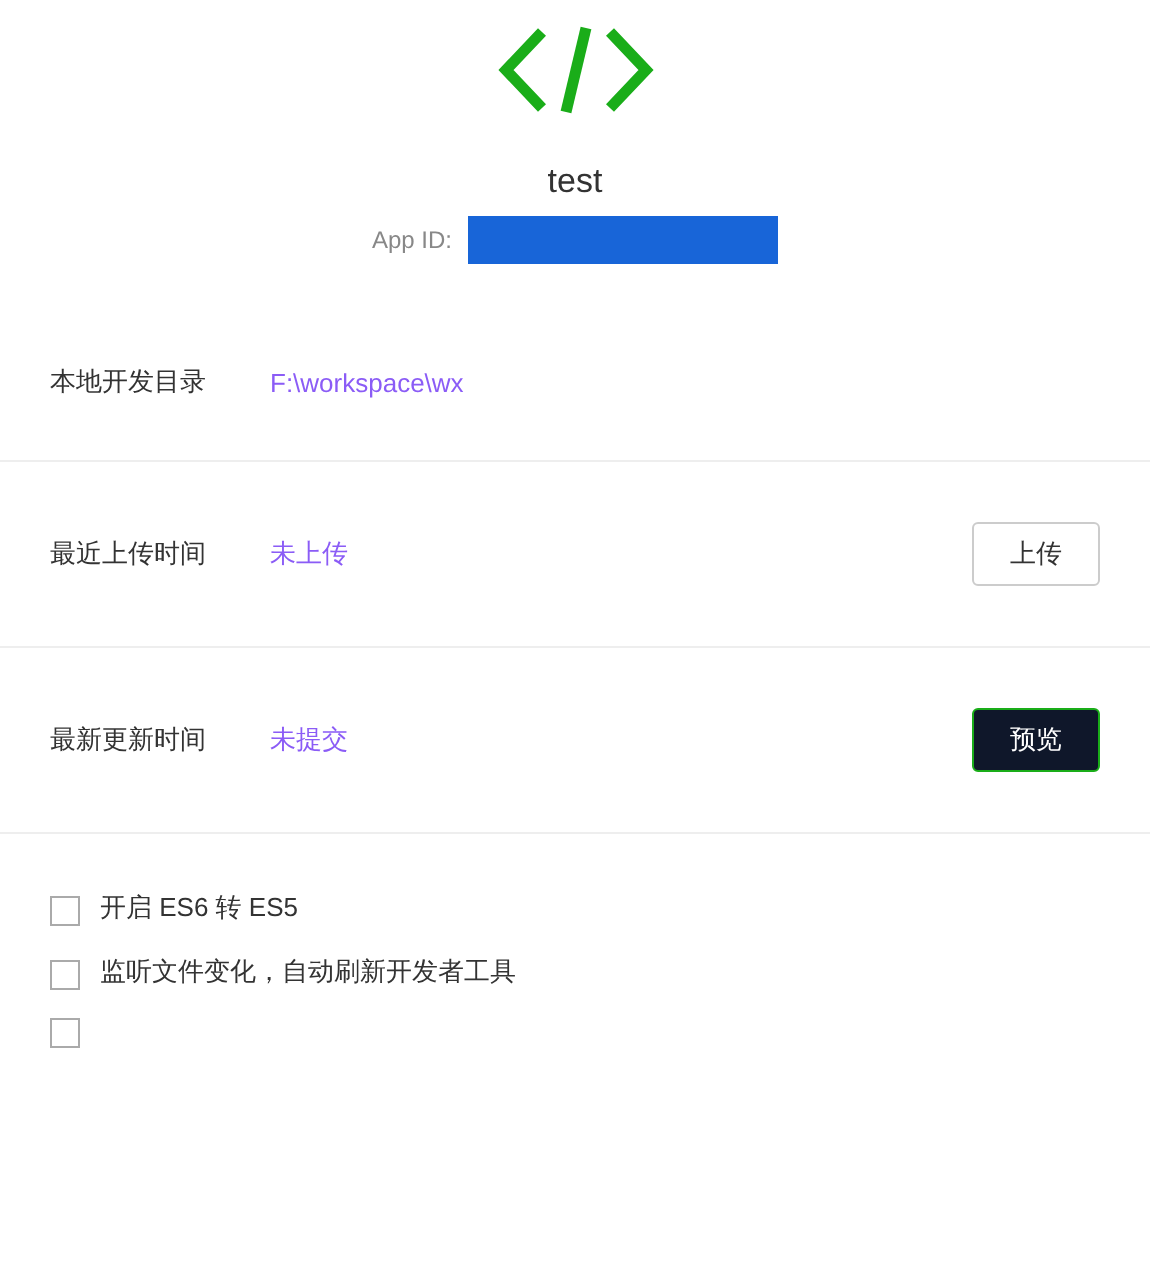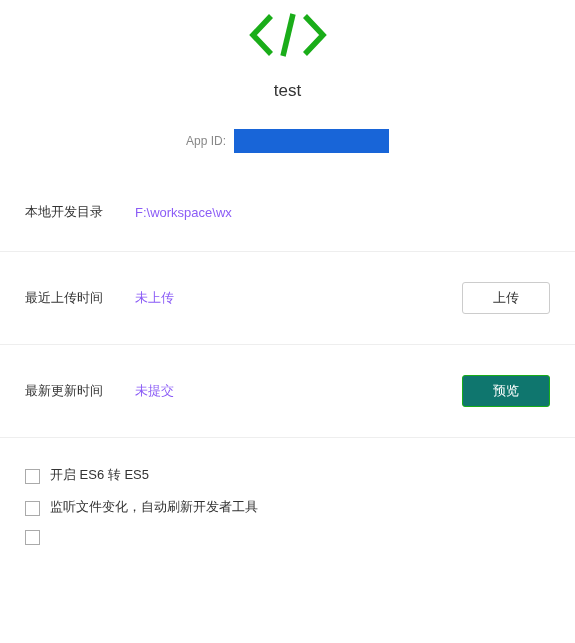--- a/index.html
+++ b/index.html
@@ -14,21 +14,21 @@
       text-align: center;
       padding: 10px 0 20px;
     }
     .logo {
       display: inline-block;
       margin-bottom: 18px;
     }
     .project-name {
       font-size: 17px;
       color: #333;
-      margin-bottom: 28px;
+      margin-bottom: 7px;
     }
     .appid-line {
       font-size: 12px;
       color: #888;
       display: flex;
       align-items: center;
       justify-content: center;
       gap: 8px;
     }
     .appid-mask {
@@ -52,29 +52,29 @@
       flex-shrink: 0;
     }
     .value {
       color: #8b5cf6;
       flex: 1;
     }
     .btn {
       border: 1px solid #ccc;
       background: #fff;
       color: #333;
-      padding: 6px 30px;
+      padding: 6px 18px;
       font-size: 13px;
       border-radius: 3px;
       cursor: pointer;
       font-family: inherit;
     }
     .btn-green {
       border: 1px solid #1aad19;
-      background: #0f766e;
+      background: #0f172a;
       color: #fff;
     }
     .options {
       padding: 28px 25px 20px;
     }
     .option {
       display: flex;
       align-items: flex-end;
       margin-bottom: 14px;
       cursor: pointer;

